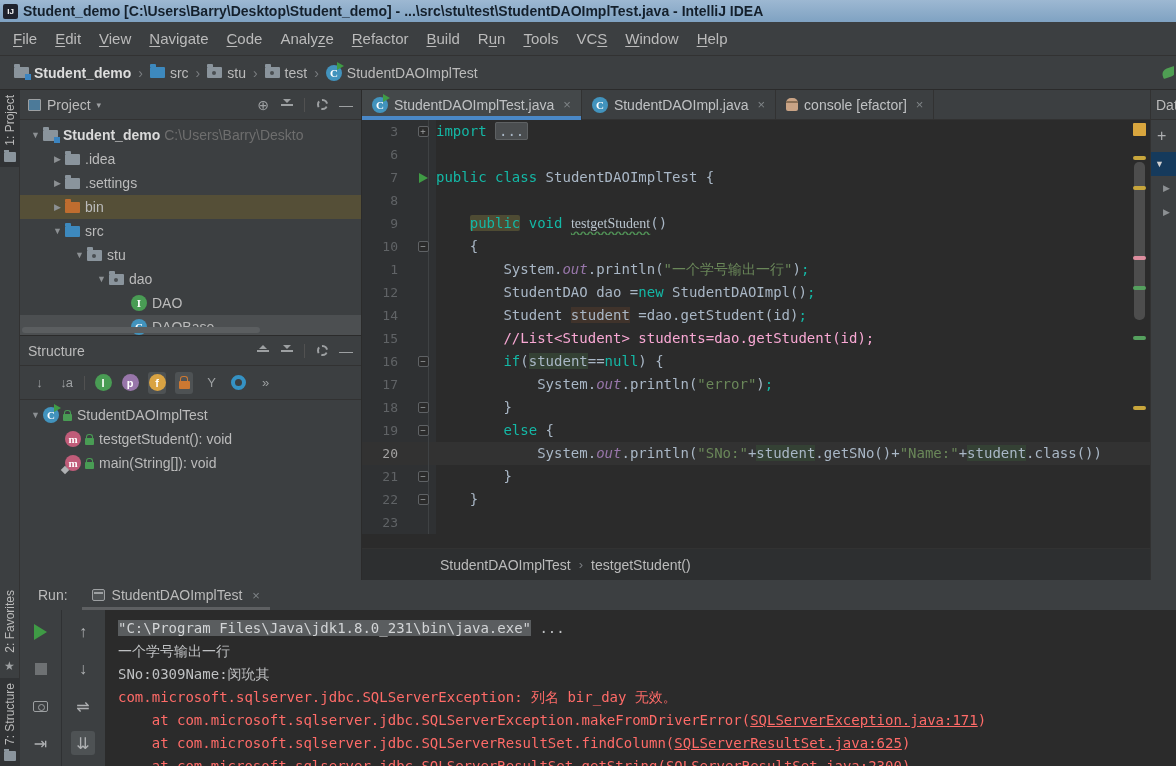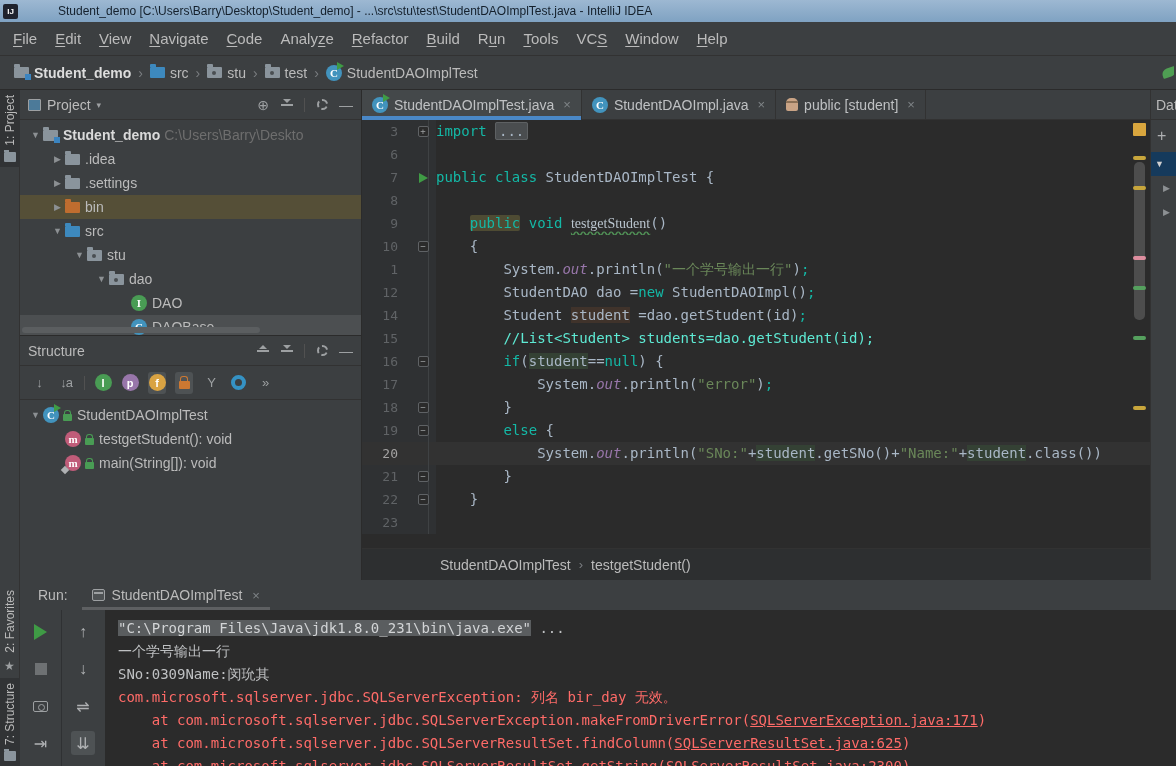--- a/index.html
+++ b/index.html
@@ -6,21 +6,21 @@
   html,body { width:1176px; height:766px; overflow:hidden; background:#3C3F41;
     font-family:"Liberation Sans", sans-serif; }
   #app { position:relative; width:972px; height:766px; background:#3C3F41; color:#BBBBBB; }
 
   
   .titlebar { position:absolute; left:0; top:0; width:1176px; height:22px;
     background:linear-gradient(#9DB8D2,#7FA2C2); display:flex; align-items:center;
     padding-left:3px; gap:5px; }
   .app-icon { width:15px; height:15px; background:#20232E; border-radius:2px; color:#fff;
     font-size:8px; font-weight:bold; display:flex; align-items:center; justify-content:center; }
-  .title-text { font-size:12px; color:#14202C; font-weight:normal; white-space:nowrap;margin-left:35px; }
+  .title-text { font-size:14px; color:#14202C; font-weight:bold; white-space:nowrap; }
 
   
   .menubar { position:absolute; left:0; top:22px; width:1176px; height:34px; background:#3C3F41;
     border-bottom:1px solid #323232; display:flex; align-items:center; padding-left:4px; }
   .menu-item { padding:4px 9px; font-size:15px; color:#BBBBBB; cursor:default; white-space:nowrap; }
   .menu-item u { text-underline-offset:2px; }
 
   
   .navbar { position:absolute; left:0; top:56px; width:1176px; height:34px; background:#3C3F41;
     border-bottom:1px solid #2B2B2B; display:flex; align-items:center; padding-left:14px; }
@@ -138,21 +138,21 @@
   .cline.cur .lnum { color:#A4A3A3; background:#323232; }
   .gut { flex:none; width:26px; background:#2F3133; position:relative; display:flex; align-items:center;
     justify-content:center; background-image:linear-gradient(#3F4244,#3F4244);
     background-size:1px 100%; background-position:18px 0; background-repeat:no-repeat; }
   .cline.cur .gut { background-color:#323232; }
   .ctext { flex:1; color:#A9B7C6; overflow:hidden; }
   .fm { width:11px; height:11px; border:1px solid #5F6265; border-radius:2px; background:#2B2B2B;
     color:#9DA0A2; font-size:9px; line-height:9px; text-align:center; }
   .runa { width:0; height:0; border-left:9px solid #3F9B45; border-top:5px solid transparent;
     border-bottom:5px solid transparent; }
-  .k { color:#14b8a6; } .s { color:#6A8759; } .c { color:#5eead4; }
+  .k { color:#14b8a6; } .s { color:#6A8759; } .c { color:#f9a8d4; }
   .f { color:#9876AA; font-style:italic; } .d { color:#B9C4CE; }
   .err { text-decoration:underline wavy #509156; text-underline-offset:3px;font-family:Liberation Serif, serif; }
   .hlK { background:#4E4B33; border-radius:2px; }
   .hlW { background:#40332B; }
   .hlR { background:#344134; }
   .fold { background:#4A4D4F; border:1px solid #5E6163; border-radius:2px; padding:0 3px; color:#A9B7C6; }
 
   .marker-stripe { position:absolute; right:0; top:30px; width:20px; height:428px; }
   .mk { position:absolute; left:3px; width:13px; height:4px; border-radius:2px; }
   .mk.square { height:13px; border-radius:1px; }
@@ -420,21 +420,21 @@
           <span>StudentDAOImplTest.java</span>
           <span class="tab-close">×</span>
         </div>
         <div class="tab">
           <span class="tico circ16 class-icon"></span>
           <span>StudentDAOImpl.java</span>
           <span class="tab-close">×</span>
         </div>
         <div class="tab">
           <span class="tico folderish db-console-icon"></span>
-          <span>public [student]</span>
+          <span>console [efactor]</span>
           <span class="tab-close">×</span>
         </div>
       </div>
     <div class="code-zone" id="code-zone">
         <div class="cline"><span class="lnum">3</span><span class="gut"><span class="fm">+</span></span><span class="ctext"><span class="k">import</span><span> </span><span class="fold">...</span></span></div>
         <div class="cline"><span class="lnum">6</span><span class="gut"></span><span class="ctext"></span></div>
         <div class="cline"><span class="lnum">7</span><span class="gut"><span class="runa"></span></span><span class="ctext"><span class="k">public</span><span> </span><span class="k">class</span><span> StudentDAOImplTest {</span></span></div>
         <div class="cline"><span class="lnum">8</span><span class="gut"></span><span class="ctext"></span></div>
         <div class="cline"><span class="lnum">9</span><span class="gut"></span><span class="ctext"><span>    </span><span class="k hlK">public</span><span> </span><span class="k">void</span><span> </span><span class="d err">testgetStudent</span><span>()</span></span></div>
         <div class="cline"><span class="lnum">10</span><span class="gut"><span class="fm">−</span></span><span class="ctext"><span>    {</span></span></div>

